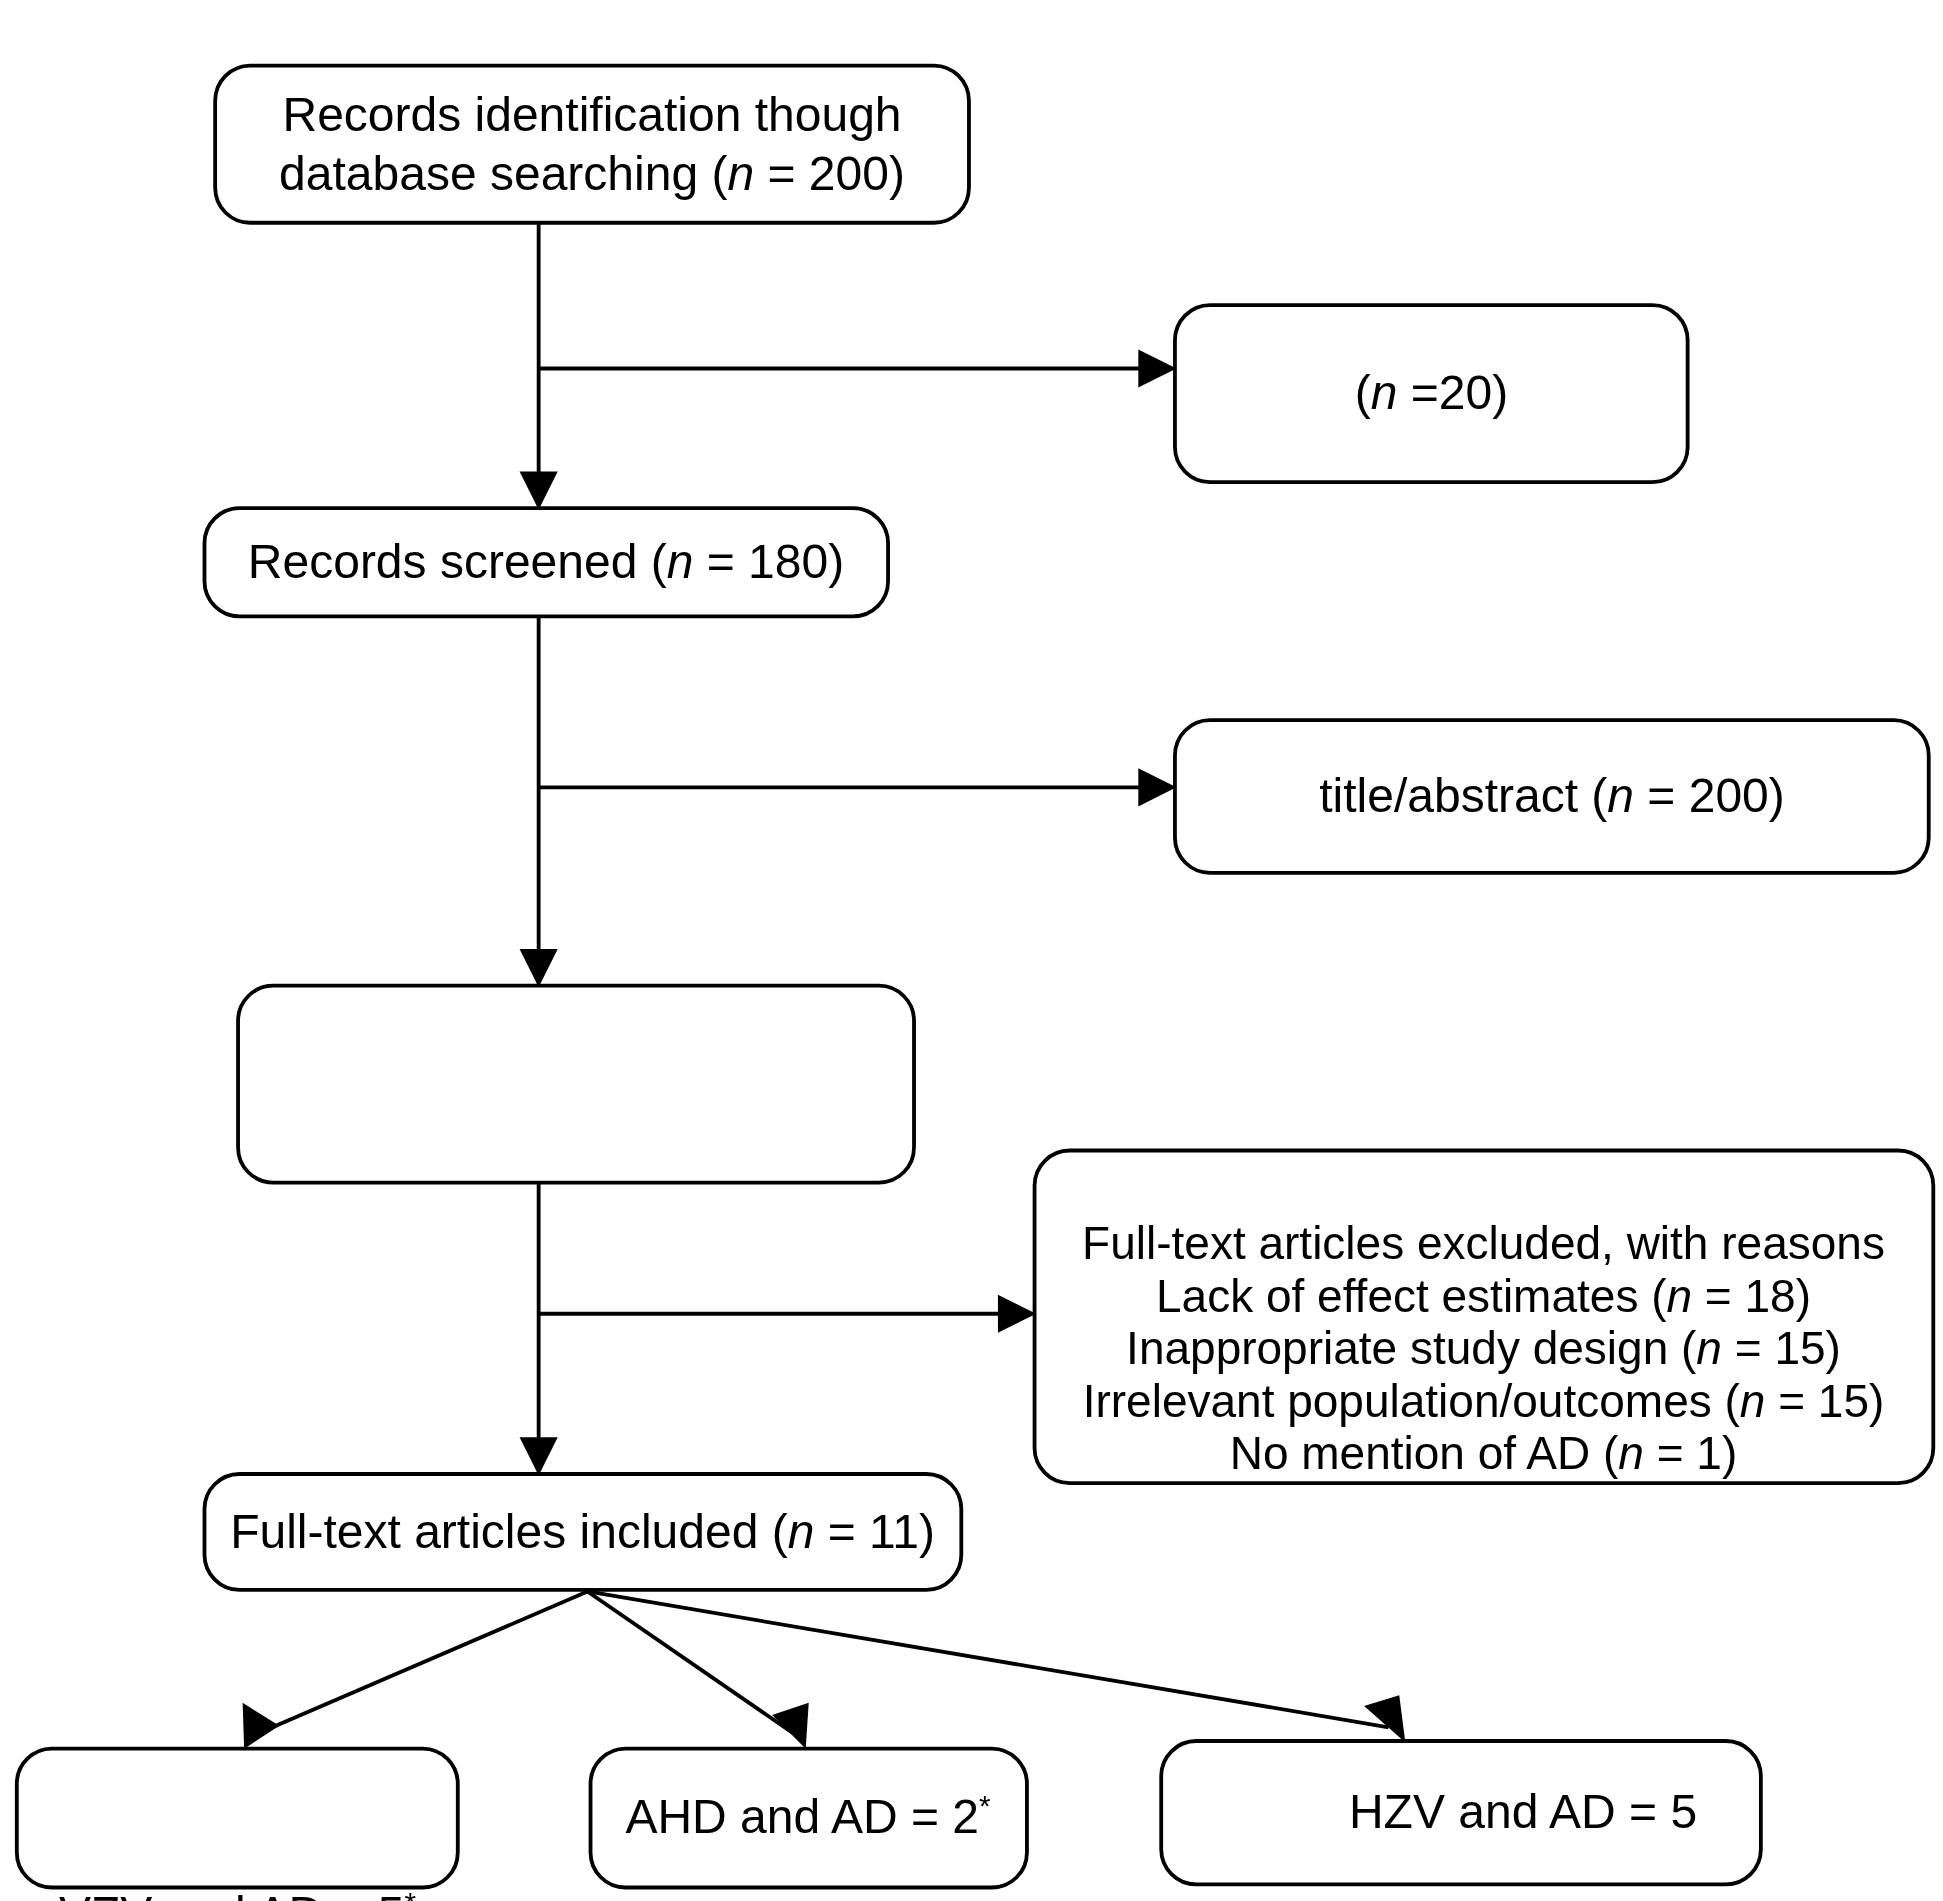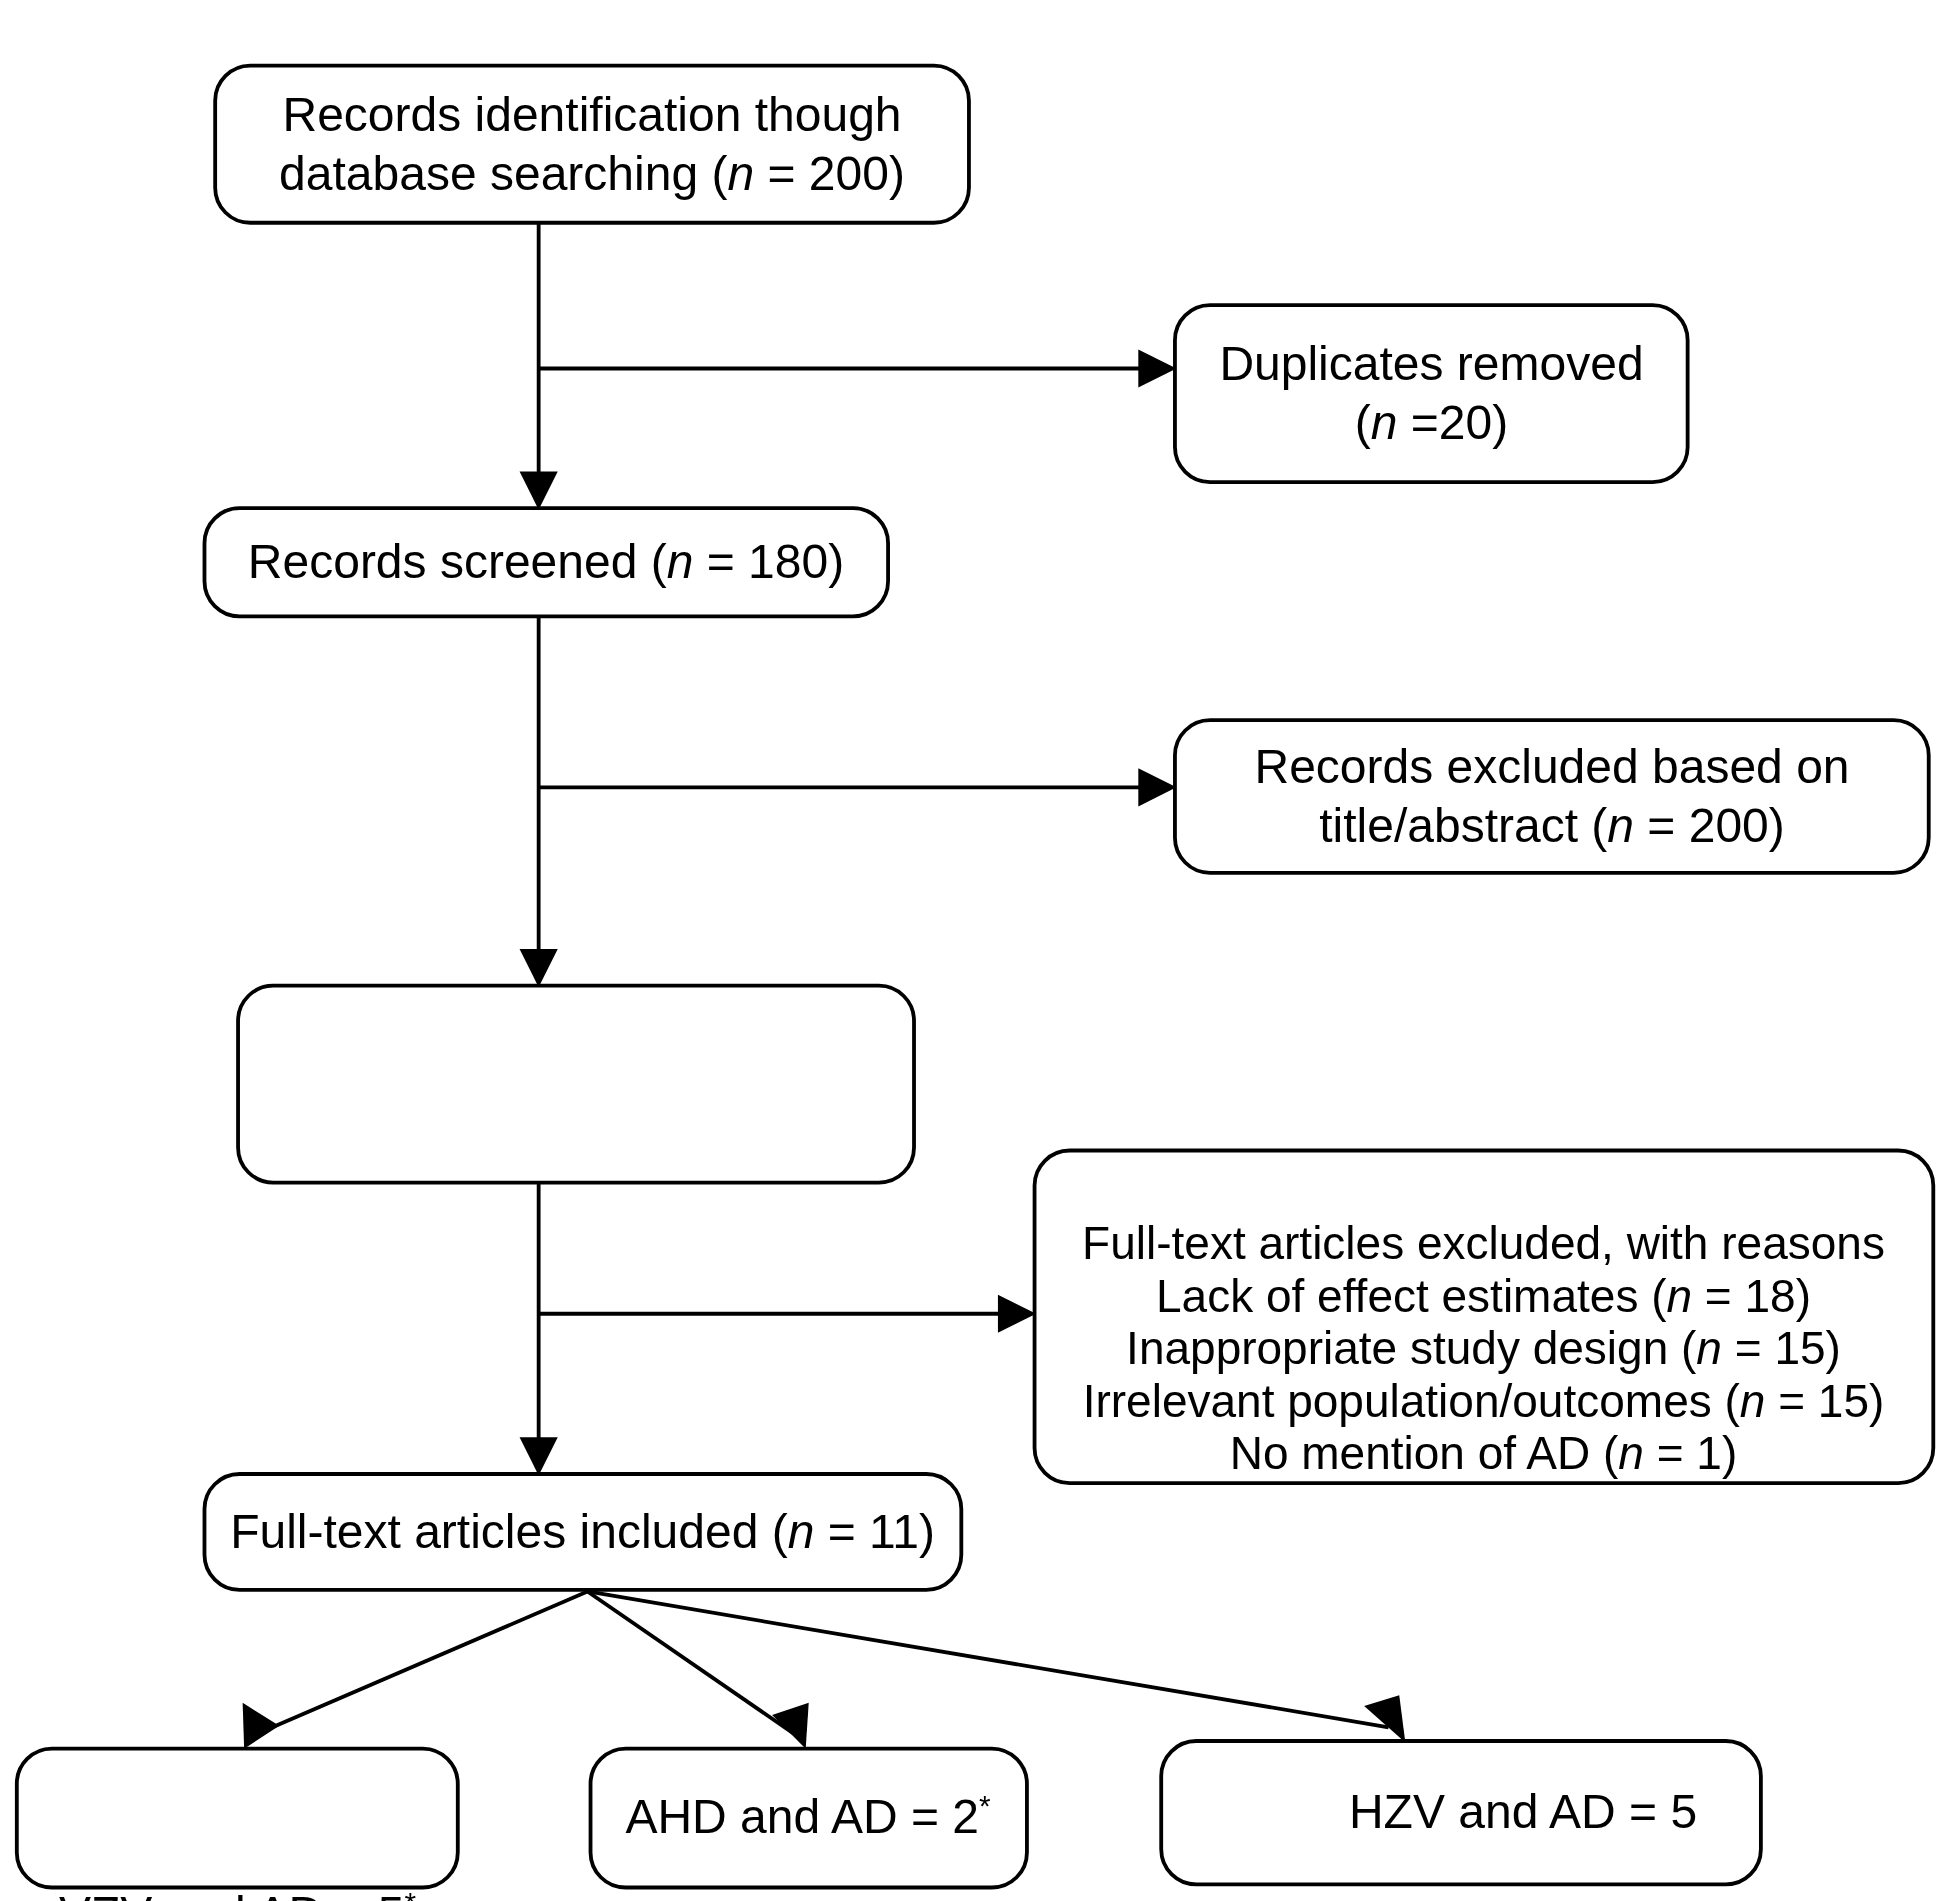--- a/index.html
+++ b/index.html
@@ -124,30 +124,28 @@
     <line class="connector-line" x1="770" y1="2086" x2="1820" y2="2264"></line>
     <polygon class="connector-arrowhead" points="1842,2284 1788,2236 1834,2222"></polygon>
   </svg>
 
   <div class="node-text" style="left:215px; top:66px; width:754px; height:157px;">
     <span class="node-line">Records identification though</span>
     <span class="node-line"><span>database searching (</span><em class="ital">n</em><span> = 200)</span></span>
   </div>
 
   <div class="node-text" style="left:1175px; top:305px; width:513px; height:177px;">
-    <span class="node-line">Duplicates removed</span>
     <span class="node-line"><span>(</span><em class="ital">n</em><span> =20)</span></span>
   </div>
 
   <div class="node-text" style="left:204px; top:508px; width:684px; height:108px;">
     <span class="node-line"><span>Records screened (</span><em class="ital">n</em><span> = 180)</span></span>
   </div>
 
   <div class="node-text" style="left:1175px; top:720px; width:754px; height:153px;">
-    <span class="node-line">Records excluded based on</span>
     <span class="node-line"><span>title/abstract (</span><em class="ital">n</em><span> = 200)</span></span>
   </div>
 
 
   <div class="node-text compact" style="left:1034px; top:1150px; width:899px; height:333px;margin-top:32px;">
     <span class="node-line">Full-text articles excluded, with reasons</span>
     <span class="node-line"><span>Lack of effect estimates (</span><em class="ital">n</em><span> = 18)</span></span>
     <span class="node-line"><span>Inappropriate study design (</span><em class="ital">n</em><span> = 15)</span></span>
     <span class="node-line"><span>Irrelevant population/outcomes (</span><em class="ital">n</em><span> = 15)</span></span>
     <span class="node-line"><span>No mention of AD (</span><em class="ital">n</em><span> = 1)</span></span>

